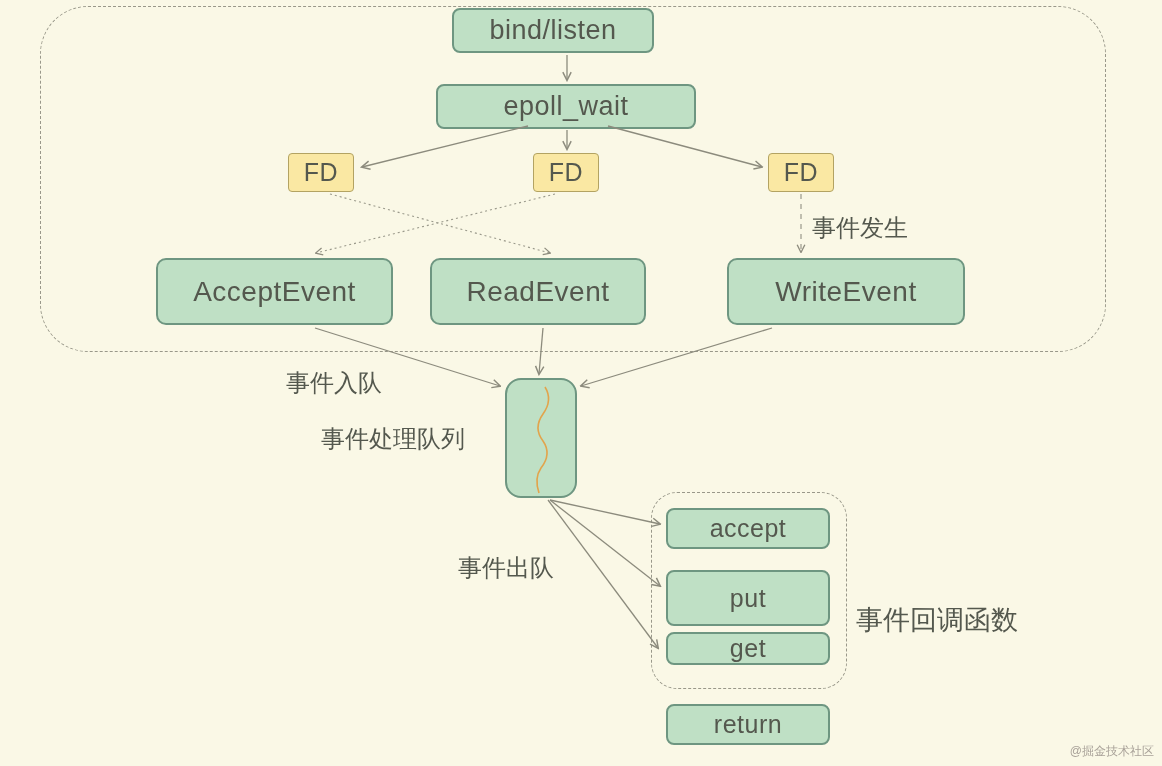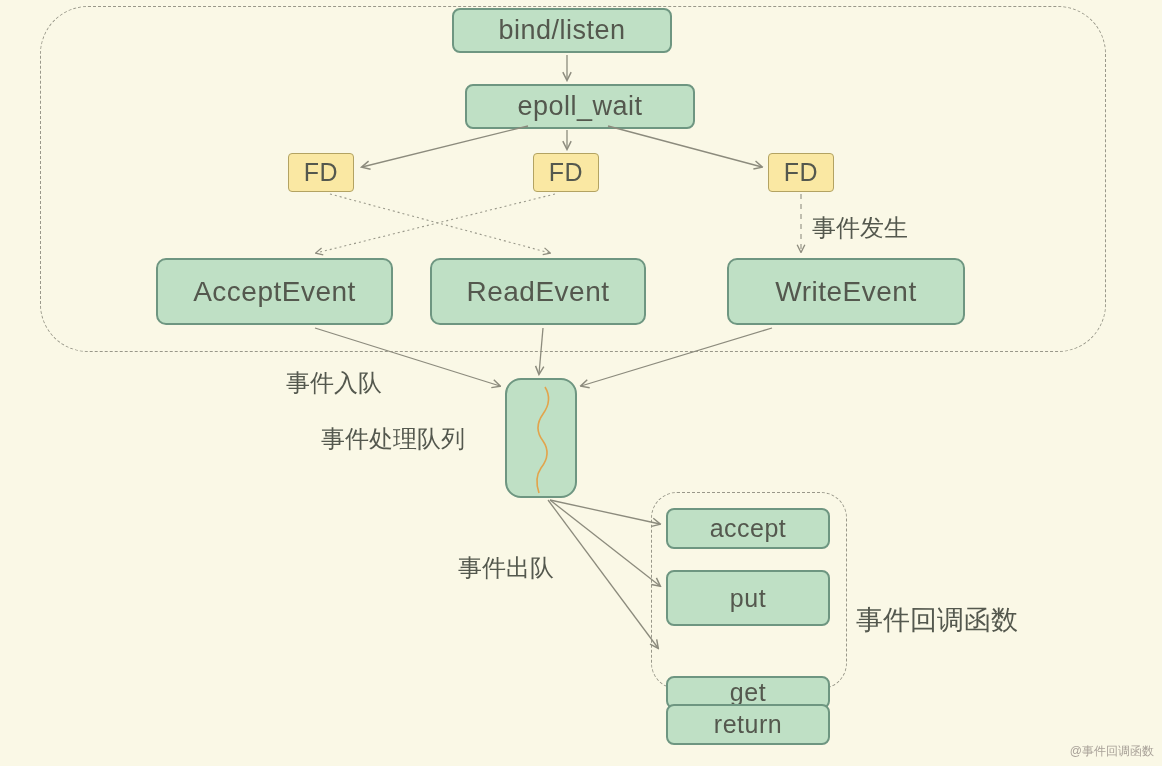--- a/index.html
+++ b/index.html
@@ -61,46 +61,46 @@
   }
 </style>
 </head>
 <body>
 
 <div class="canvas">
 
   <div class="dashed" style="left:40px;top:6px;width:1066px;height:346px;border-radius:48px;"></div>
   <div class="dashed" style="left:651px;top:492px;width:196px;height:197px;border-radius:26px;"></div>
 
-  <div class="box green mid" style="left:452px;top:8px;width:220px;height:45px;">bind/listen</div>
+  <div class="box green mid" style="left:452px;top:8px;width:202px;height:45px;">bind/listen</div>
 
-  <div class="box green mid" style="left:465px;top:84px;width:230px;height:45px;">epoll_wait</div>
+  <div class="box green mid" style="left:436px;top:84px;width:260px;height:45px;">epoll_wait</div>
 
   <div class="box yellow small" style="left:288px;top:153px;width:66px;height:39px;">FD</div>
   <div class="box yellow small" style="left:533px;top:153px;width:66px;height:39px;">FD</div>
   <div class="box yellow small" style="left:768px;top:153px;width:66px;height:39px;">FD</div>
 
   <div class="box green big" style="left:156px;top:258px;width:237px;height:67px;border-radius:10px;">AcceptEvent</div>
   <div class="box green big" style="left:430px;top:258px;width:216px;height:67px;border-radius:10px;">ReadEvent</div>
   <div class="box green big" style="left:681px;top:258px;width:238px;height:67px;border-radius:10px;margin-left:46px;">WriteEvent</div>
 
   <div class="box green" style="left:505px;top:378px;width:72px;height:120px;border-radius:16px;"></div>
 
   <div class="box green small" style="left:666px;top:508px;width:164px;height:41px;">accept</div>
   <div class="box green small" style="left:666px;top:570px;width:164px;height:56px;">put</div>
-  <div class="box green small" style="left:666px;top:632px;width:164px;height:33px;margin-top:44px;">get</div>
+  <div class="box green small" style="left:666px;top:632px;width:164px;height:33px;">get</div>
   <div class="box green small" style="left:666px;top:704px;width:164px;height:41px;">return</div>
 
   <div class="lbl" style="left:812px;top:212px;">事件发生</div>
   <div class="lbl" style="left:286px;top:367px;">事件入队</div>
   <div class="lbl" style="left:321px;top:423px;">事件处理队列</div>
   <div class="lbl" style="left:458px;top:552px;">事件出队</div>
   <div class="lbl bigger" style="left:856px;top:602px;">事件回调函数</div>
 
-  <div class="watermark">@事件回调函数</div>
+  <div class="watermark">@掘金技术社区</div>
 
   <svg class="overlay" viewBox="0 0 1162 766" xmlns="http://www.w3.org/2000/svg">
     <defs>
       <marker id="ah" viewBox="0 0 10 10" refX="8.5" refY="5" markerWidth="8" markerHeight="8" orient="auto">
         <path d="M1,1 L9,5 L1,9" fill="none" stroke="#8C8B7D" stroke-width="1.4"></path>
       </marker>
     </defs>
 
     <line x1="567" y1="55" x2="567" y2="80" stroke="#8C8B7D" stroke-width="1.3" marker-end="url(#ah)"></line>
 

